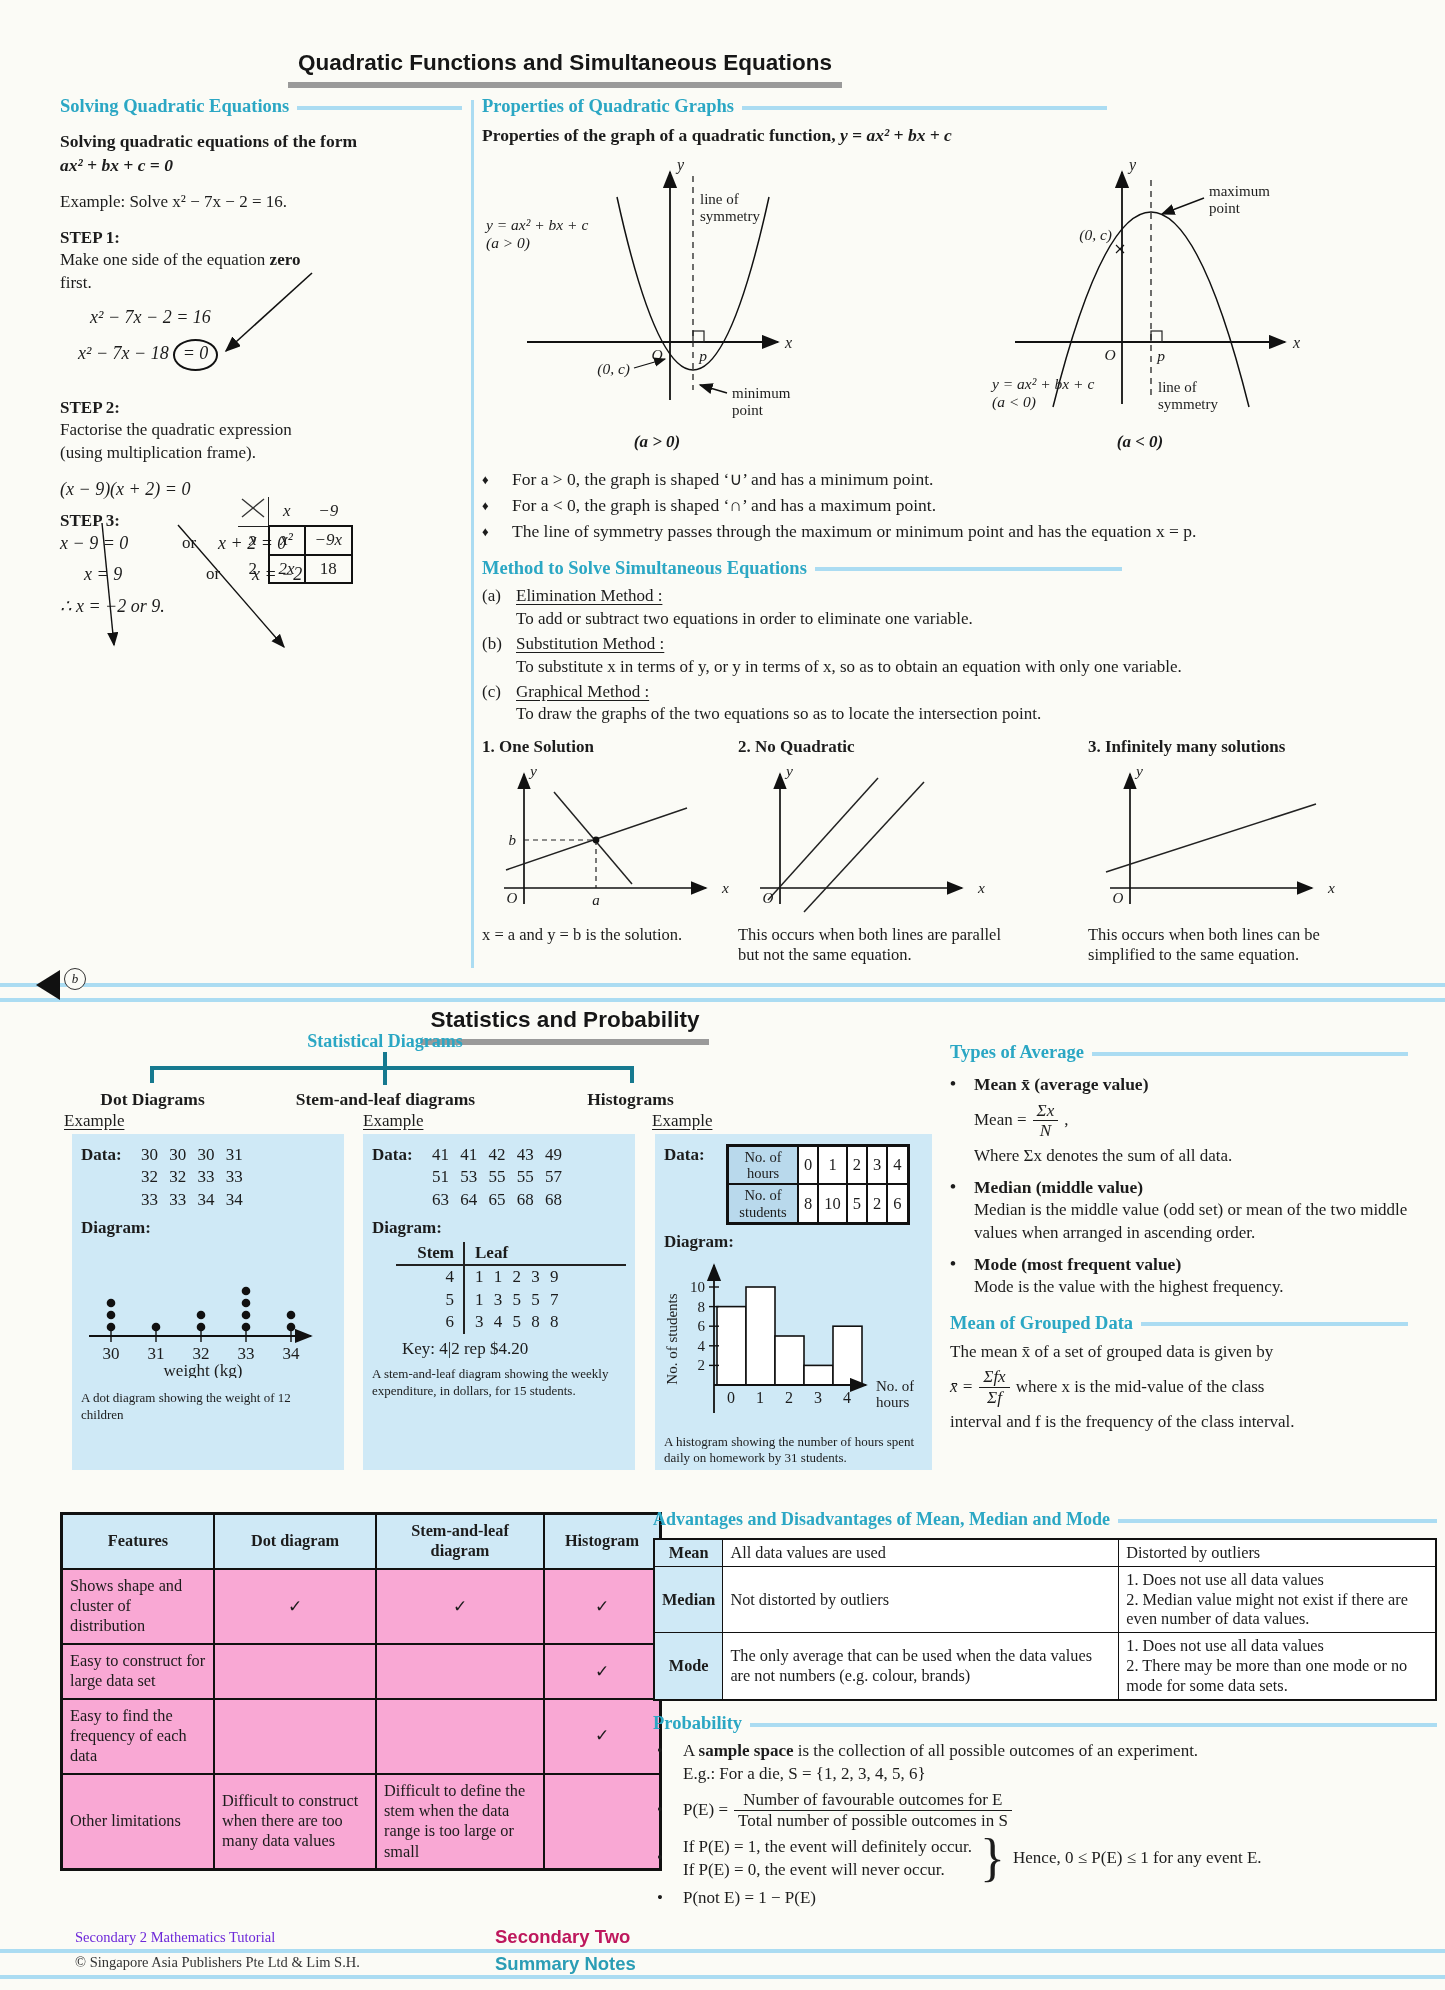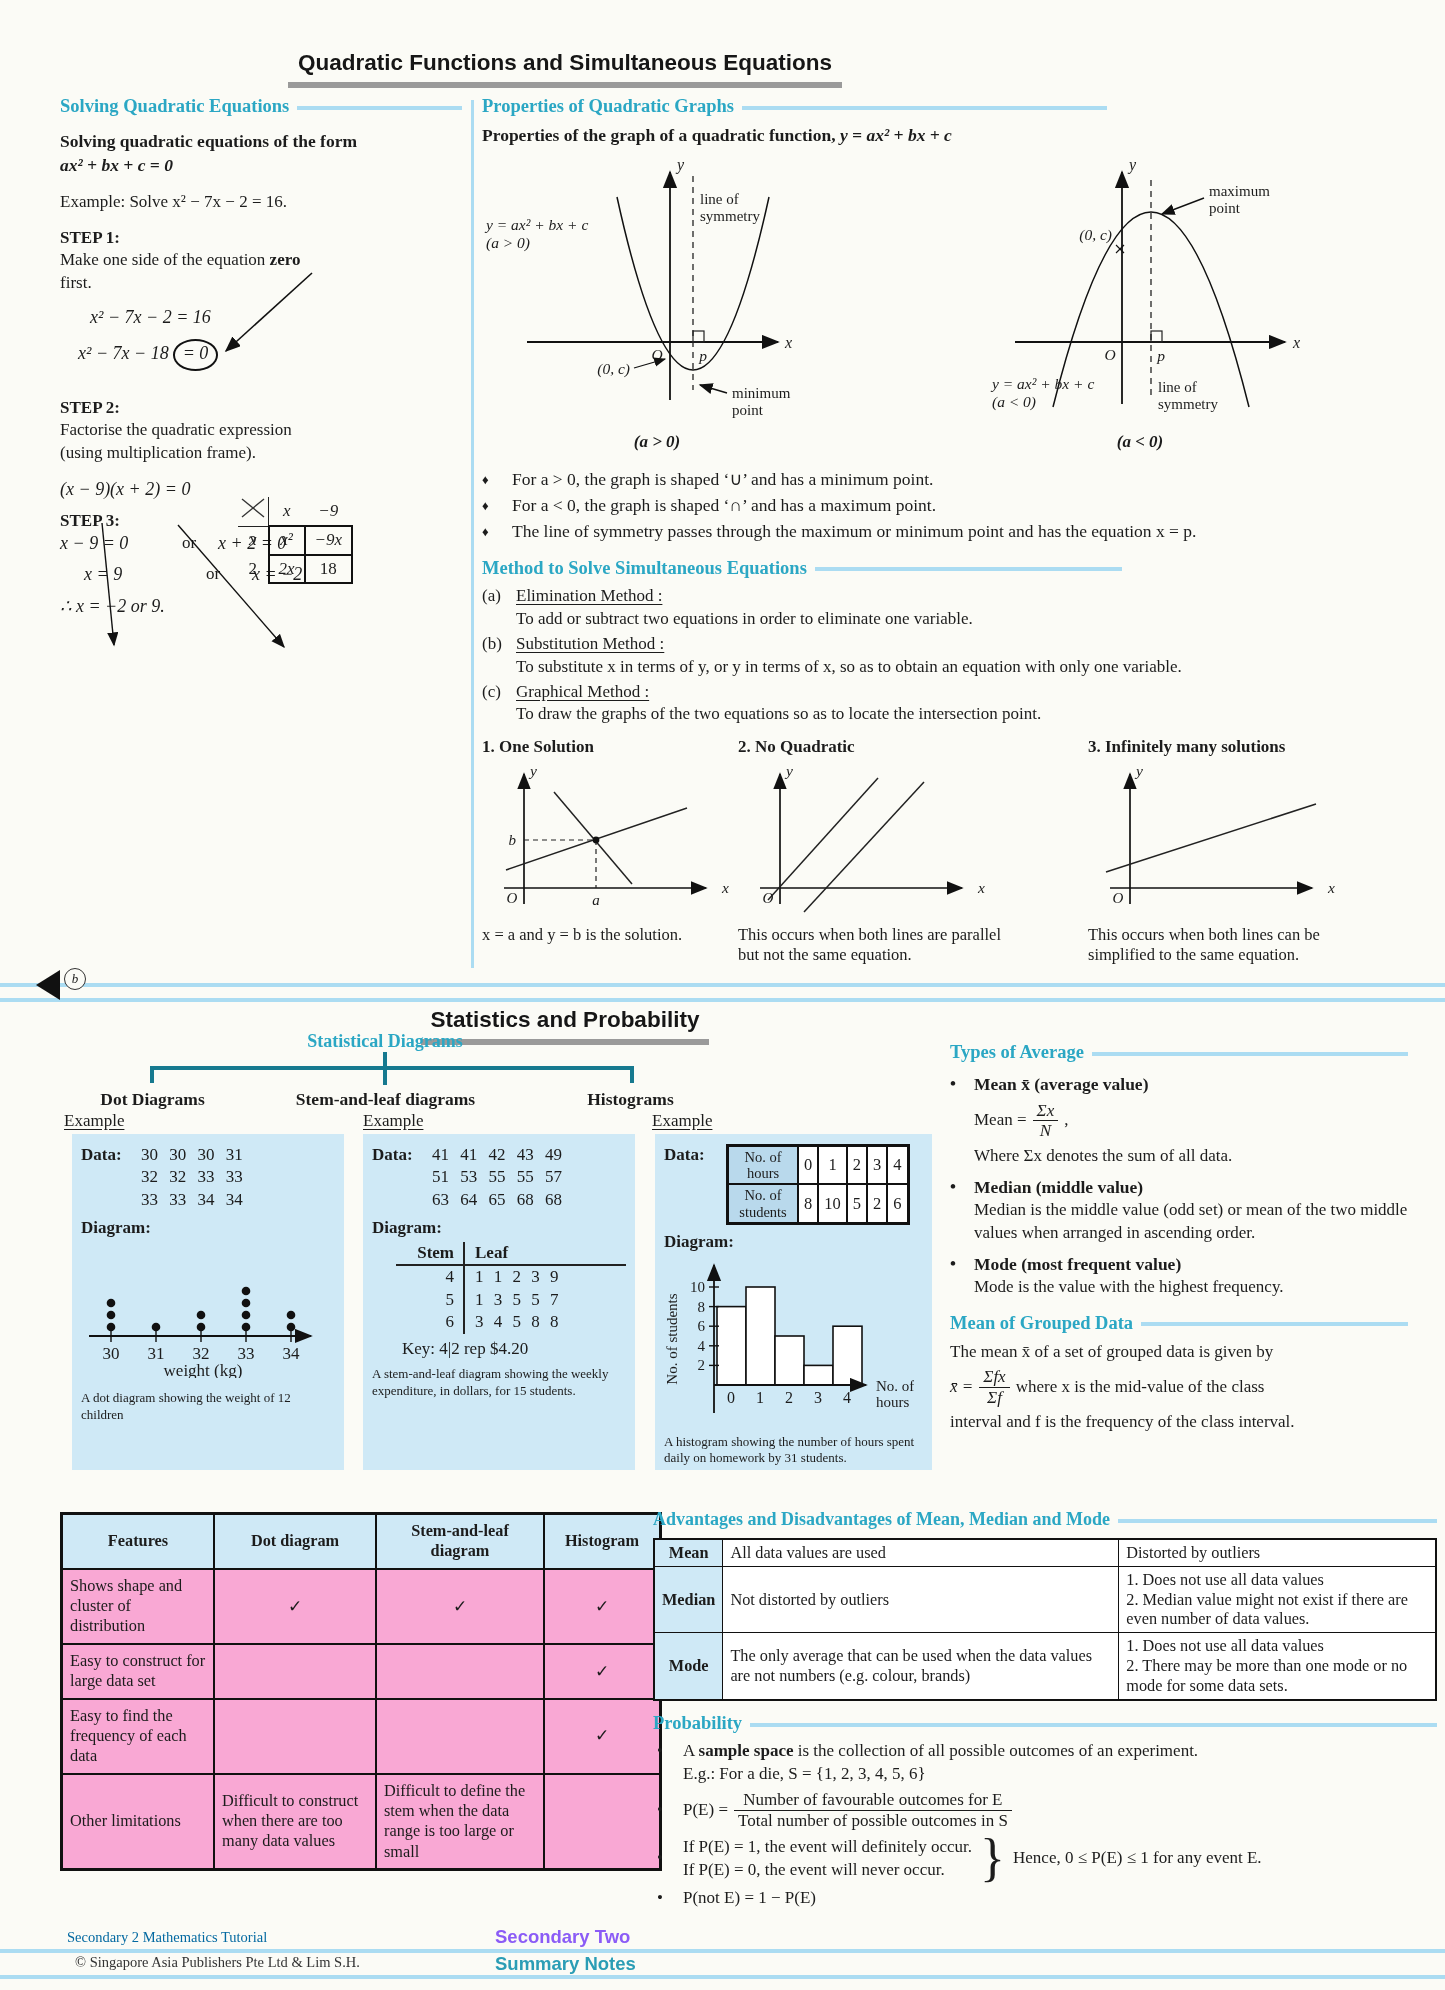--- a/index.html
+++ b/index.html
@@ -594,18 +594,18 @@
       <span>Hence, 0 ≤ P(E) ≤ 1 for any event E.</span>
     </div>
     <div class="pbul">
       <span class="pdot">•</span>
       <span>P(not E) = 1 − P(E)</span>
     </div>
   </div>
 
   <div class="hline" style="top:1949px"></div>
   <div class="hline" style="top:1975px"></div>
-  <div class="abs" style="left:67px;top:1928px;font-size:14.5px;color:#0369a1;z-index:2">Secondary 2 Mathematics Tutorial</div>
+  <div class="abs" style="left:75px;top:1928px;font-size:14.5px;color:#6d28d9;z-index:2">Secondary 2 Mathematics Tutorial</div>
   <div class="abs" style="left:75px;top:1953px;font-size:14.5px;color:#333;z-index:2">© Singapore Asia Publishers Pte Ltd &amp; Lim S.H.</div>
-  <div class="abs sans b" style="left:495px;top:1925px;font-size:18.5px;color:#8b5cf6;z-index:2">Secondary Two</div>
+  <div class="abs sans b" style="left:495px;top:1925px;font-size:18.5px;color:#be185d;z-index:2">Secondary Two</div>
   <div class="abs sans b" style="left:495px;top:1952px;font-size:18.5px;color:#2b9db5;z-index:2">Summary Notes</div>
 
 </div>
 
 </body></html>

